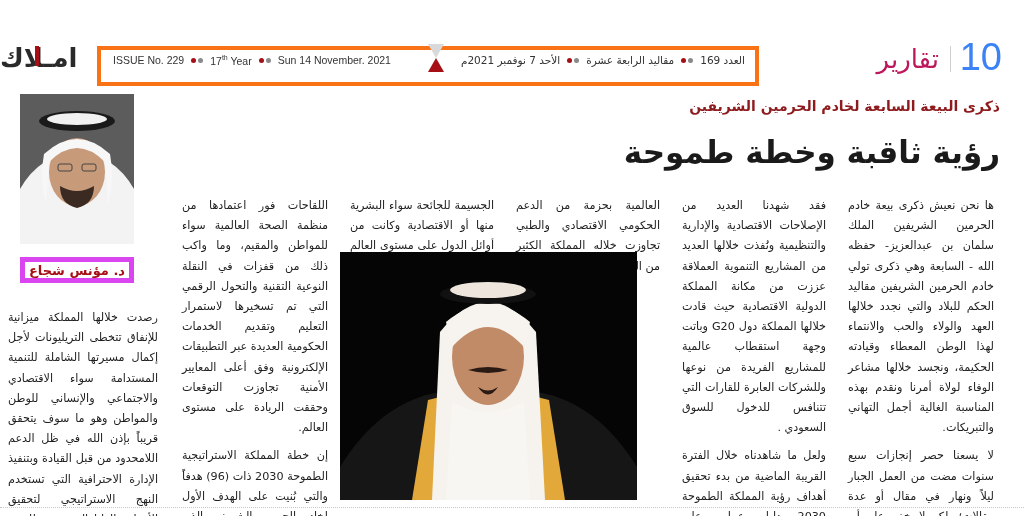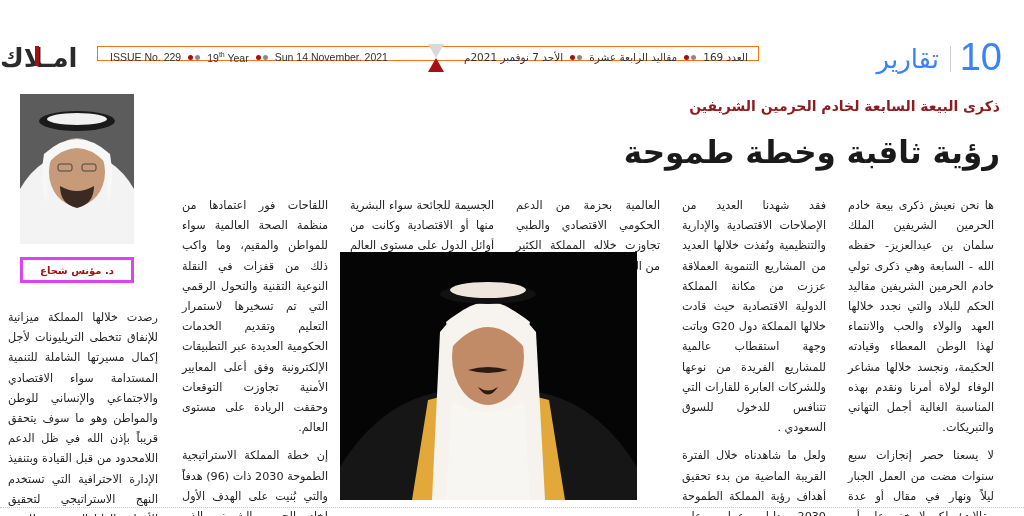--- a/index.html
+++ b/index.html
@@ -4,34 +4,34 @@
   <style>
     * { box-sizing: border-box; margin: 0; padding: 0; }
     html, body { width: 1024px; height: 516px; overflow: hidden; background: #ffffff; }
     body { font-family: "DejaVu Sans", sans-serif; color: #222; position: relative; }
 
     
     .logo { position: absolute; left: 0; top: 42px; height: 32px; width: 80px; display: flex; align-items: center; }
     .logo-text { font-size: 26px; font-weight: bold; color: #2a2a2a; direction: rtl; letter-spacing: 1px; }
     .logo-bar { position: absolute; left: 35px; top: 4px; width: 4px; height: 20px; background: #a50f15; }
 
-    .issue-bar { position: absolute; left: 97px; top: 46px; width: 662px; height: 15px; border: 1px solid #f97316; background: #fff; }
+    .issue-bar { position: absolute; left: 97px; top: 46px; width: 662px; height: 40px; border: 4px solid #f97316; background: #fff; }
     .issue-en { position: absolute; left: 12px; top: 4px; font-size: 10.5px; color: #333; display: flex; align-items: center; gap: 7px; font-family: "Liberation Sans", sans-serif; }
     .issue-en sup { font-size: 7px; }
     .dots { display: inline-flex; gap: 2px; }
     .dot { width: 5px; height: 5px; border-radius: 50%; display: inline-block; }
     .dot.red { background: #a50f15; }
     .dot.gray { background: #8a8a8a; }
     .issue-ar { position: absolute; right: 10px; top: 4px; font-size: 10.5px; color: #333; display: flex; align-items: center; gap: 7px; direction: rtl; }
 
     .hourglass { position: absolute; left: 428px; top: 44px; width: 16px; height: 30px; }
     .hg-top { position: absolute; top: 0; left: 0; width: 0; height: 0; border-left: 8px solid transparent; border-right: 8px solid transparent; border-top: 14px solid #d9d9d9; }
     .hg-bottom { position: absolute; top: 14px; left: 0; width: 0; height: 0; border-left: 8px solid transparent; border-right: 8px solid transparent; border-bottom: 14px solid #a50f15; }
 
-    .section-title { position: absolute; right: 85px; top: 44px; font-size: 26px; color: #3b82f6; direction: rtl; }
+    .section-title { position: absolute; right: 85px; top: 44px; font-size: 26px; color: #be185d; direction: rtl; }
     .section-sep { position: absolute; right: 73px; top: 46px; width: 1px; height: 26px; background: #cfcfcf; }
     .page-number { position: absolute; right: 22px; top: 36px; font-size: 38px; color: #3b82f6; font-family: "Liberation Sans", sans-serif; font-weight: normal; }
 
     
     .kicker { position: absolute; right: 24px; top: 98px; font-size: 14px; color: #8e1b1e; direction: rtl; font-weight: bold; }
     .headline { position: absolute; right: 24px; top: 134px; font-size: 31px; color: #1a1a1a; direction: rtl; font-weight: bold; }
 
     
     .col { position: absolute; direction: rtl; text-align: justify; font-size: 11.2px; line-height: 20.2px; color: #1e1e1e; }
     .col p { margin: 8px; }
@@ -39,40 +39,40 @@
     .col-2 { right: 190px; top: 188px; width: 160px; }
     .col-3 { right: 356px; top: 188px; width: 160px; }
     .col-4 { right: 522px; top: 188px; width: 160px; }
     .col-5 { right: 688px; top: 188px; width: 162px; }
     .col-6 { right: 858px; top: 300px; width: 166px; }
 
     
     .king-photo { position: absolute; left: 340px; top: 252px; width: 297px; height: 248px; background: #050505; overflow: hidden; }
     .author-photo { position: absolute; left: 20px; top: 94px; width: 114px; height: 150px; background: #5a5a5a; overflow: hidden; }
 
-    .author-name-box { position: absolute; left: 20px; top: 257px; width: 114px; height: 26px; border: 3px solid #d946ef; display: flex; align-items: center; justify-content: center; direction: rtl; font-size: 10px; color: #a50f15; font-weight: bold; }
+    .author-name-box { position: absolute; left: 20px; top: 257px; width: 114px; height: 26px; border: 5px solid #d946ef; display: flex; align-items: center; justify-content: center; direction: rtl; font-size: 13px; color: #a50f15; font-weight: bold; }
 
     .bottom-rule { position: absolute; left: 0; right: 0; top: 507px; border-top: 1px dotted #c8c8c8; }
   </style>
 </head>
 <body>
 
 <div class="logo">
   <span class="logo-text">امـلاك</span>
   <span class="logo-bar"></span>
 </div>
 
 <div class="issue-bar">
   <div class="issue-en">
     <span>ISSUE No. 229</span>
     <span class="dots">
         <span class="dot red"></span>
         <span class="dot gray"></span>
       </span>
-    <span><span>19</span><sup>th</sup> <span>Year</span></span>
+    <span><span>17</span><sup>th</sup> <span>Year</span></span>
     <span class="dots">
         <span class="dot red"></span>
         <span class="dot gray"></span>
       </span>
     <span>Sun 14 November. 2021</span>
   </div>
   <div class="issue-ar">
     <span>العدد 169</span>
     <span class="dots">
         <span class="dot gray"></span>

